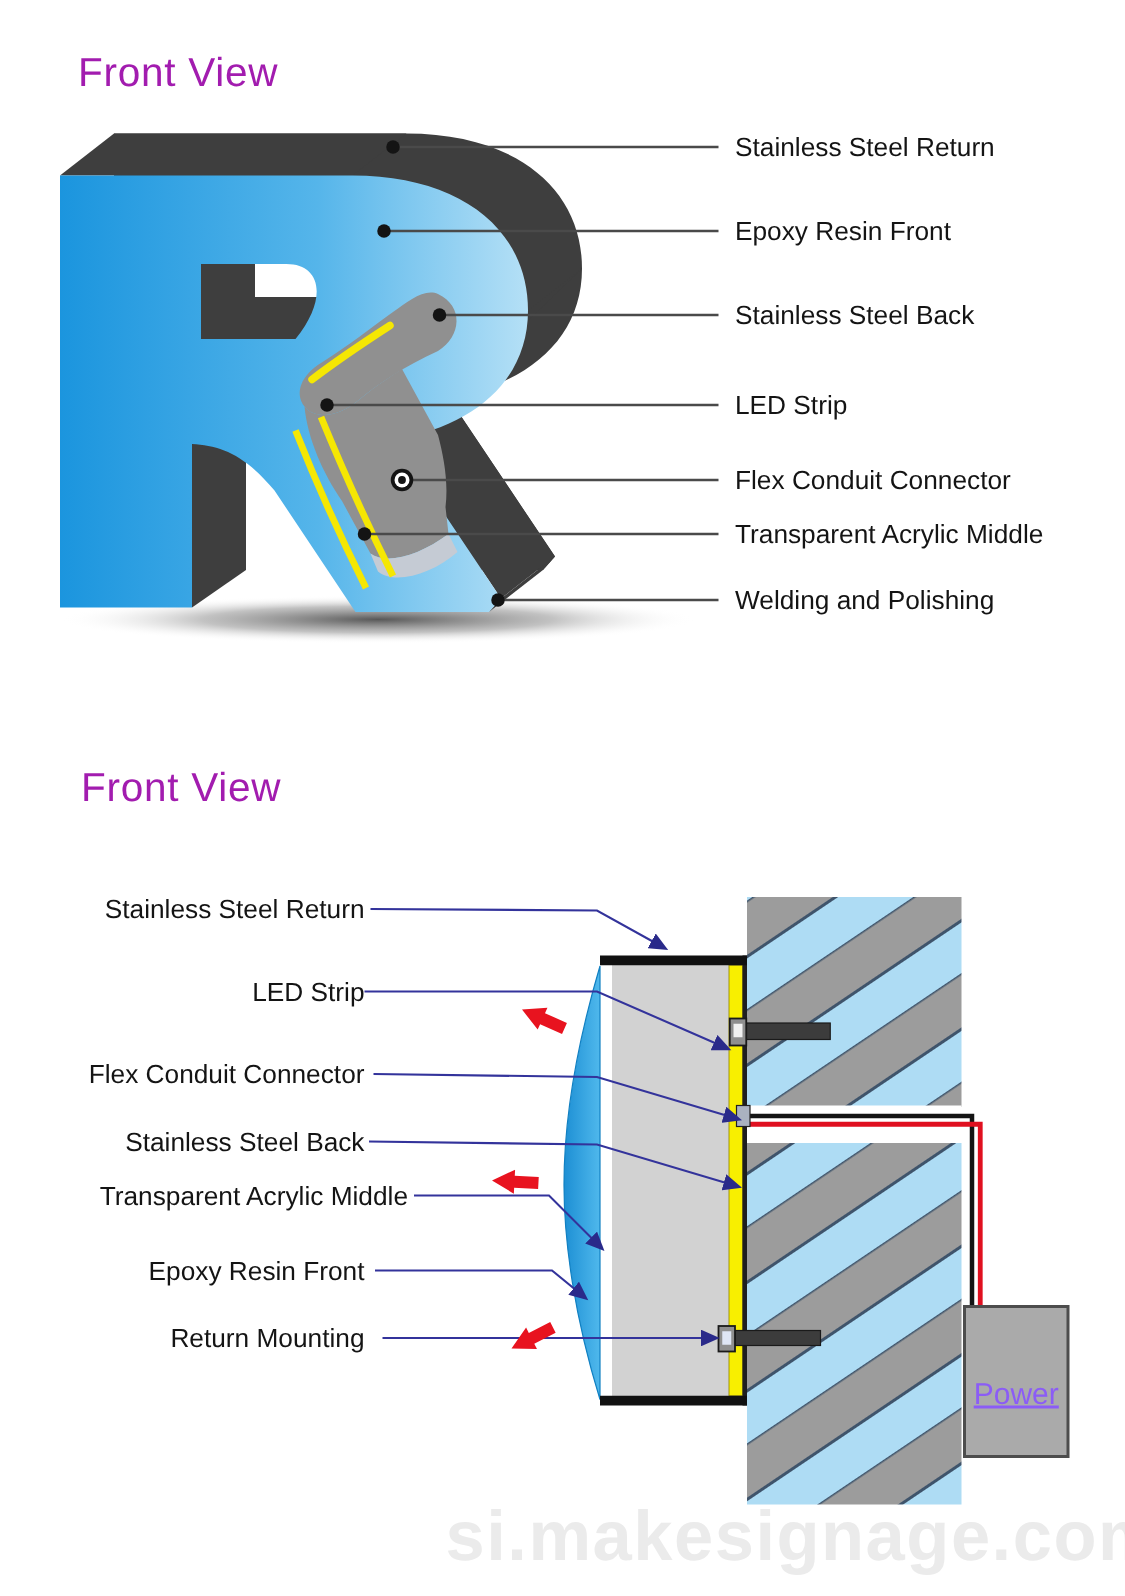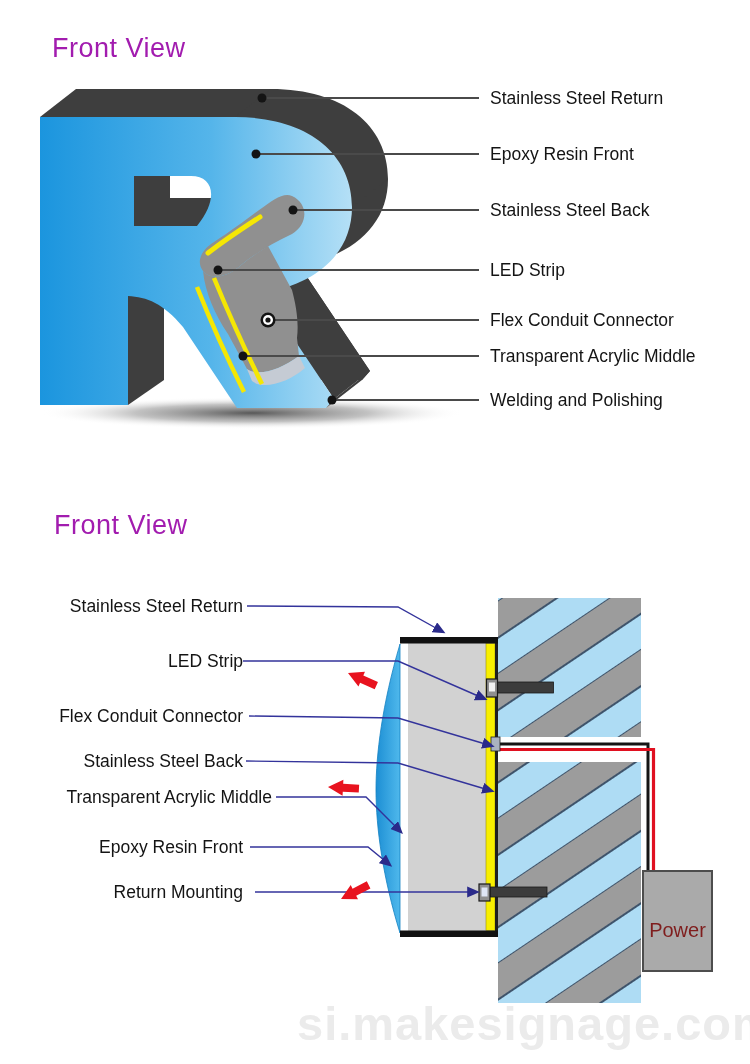--- a/index.html
+++ b/index.html
@@ -4,21 +4,21 @@
 <style>
   html,body{margin:0;padding:0;background:#ffffff;}
   #page{position:relative;width:750px;height:1064px;overflow:hidden;background:#ffffff;
         font-family:"Liberation Sans", sans-serif;}
   .title{position:absolute;font-size:27px;color:#a21caf;font-weight:500;letter-spacing:.5px;}
   .flabel{position:absolute;left:490px;font-size:17.5px;line-height:22px;color:#141414;white-space:nowrap;}
   .slabel{position:absolute;font-size:17.5px;line-height:22px;color:#141414;white-space:nowrap;text-align:right;}
   #front-title{left:52px;top:33px;}
   #side-title{left:54px;top:510px;}
   #art{position:absolute;left:0;top:0;z-index:2;}
-  .overlay-text{position:absolute;z-index:3;color:#7f1d1d;}
+  .overlay-text{position:absolute;z-index:3;color:#8b5cf6;text-decoration:underline;}
   #power-label{left:643px;top:919px;width:69px;text-align:center;font-size:20px;}
   #wall-label{left:468px;top:1003px;width:195px;text-align:center;font-size:17px;}
   #watermark{position:absolute;left:297px;top:996px;z-index:1;font-size:47px;font-weight:600;
              color:#ebebeb;letter-spacing:1px;white-space:nowrap;}
   .z3{z-index:3;}
 </style>
 </head>
 <body>
 
 <div id="page">

